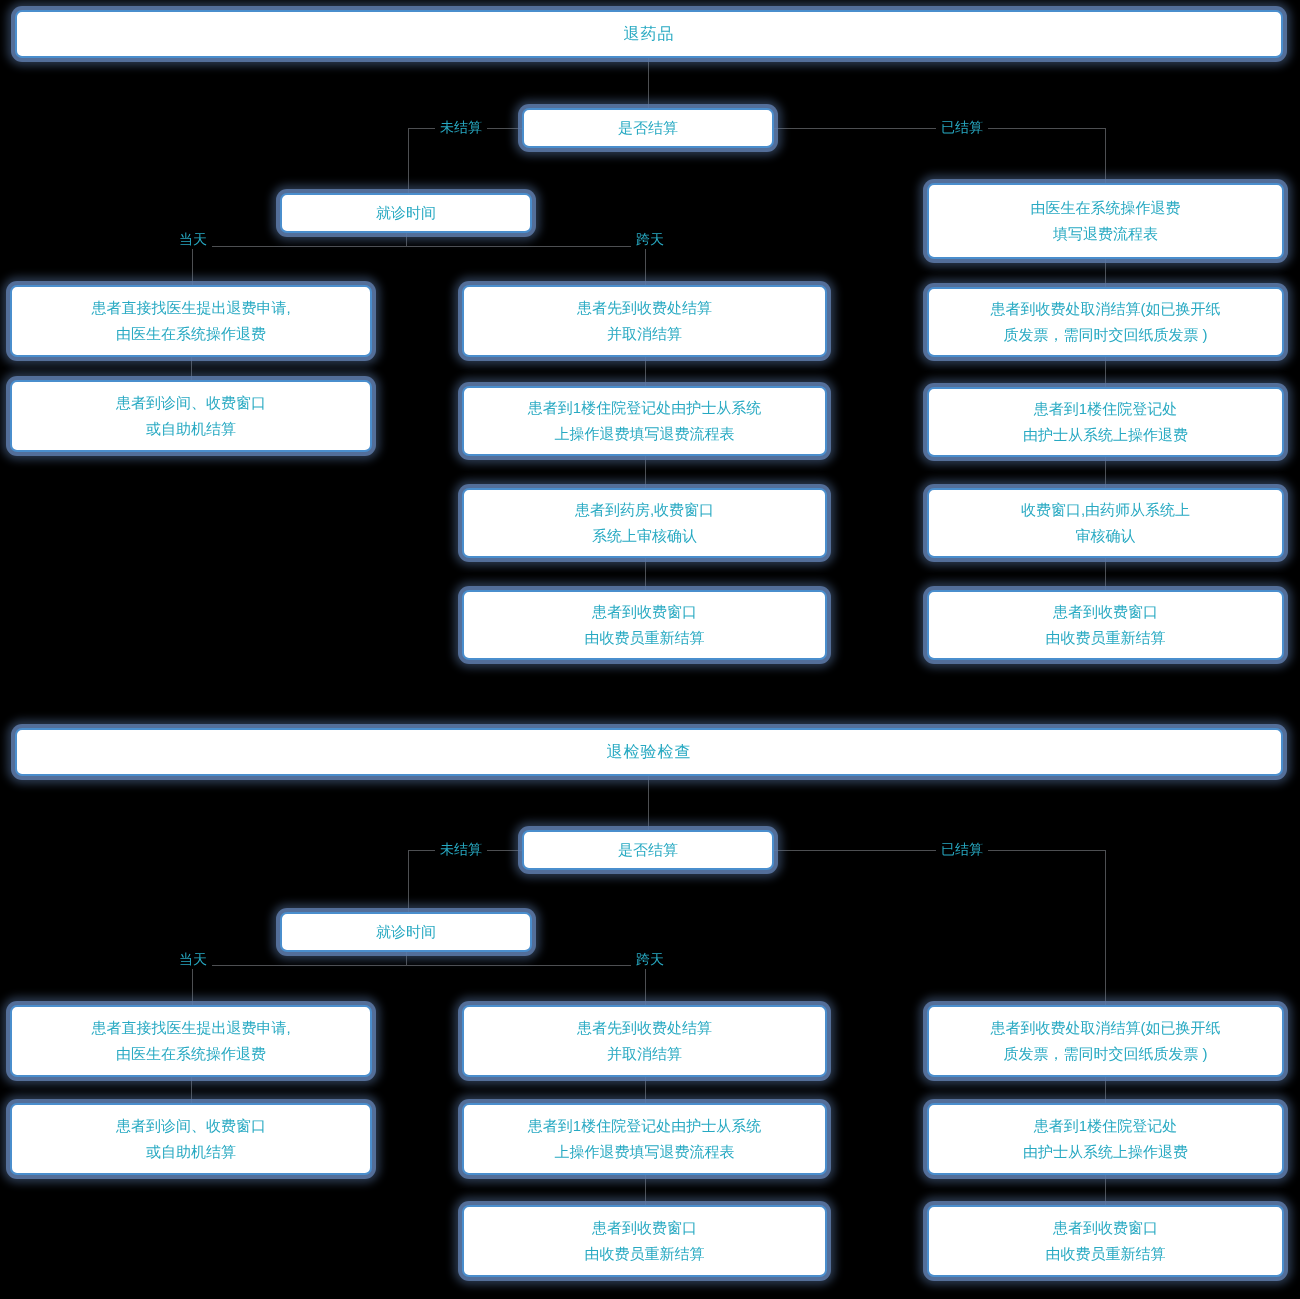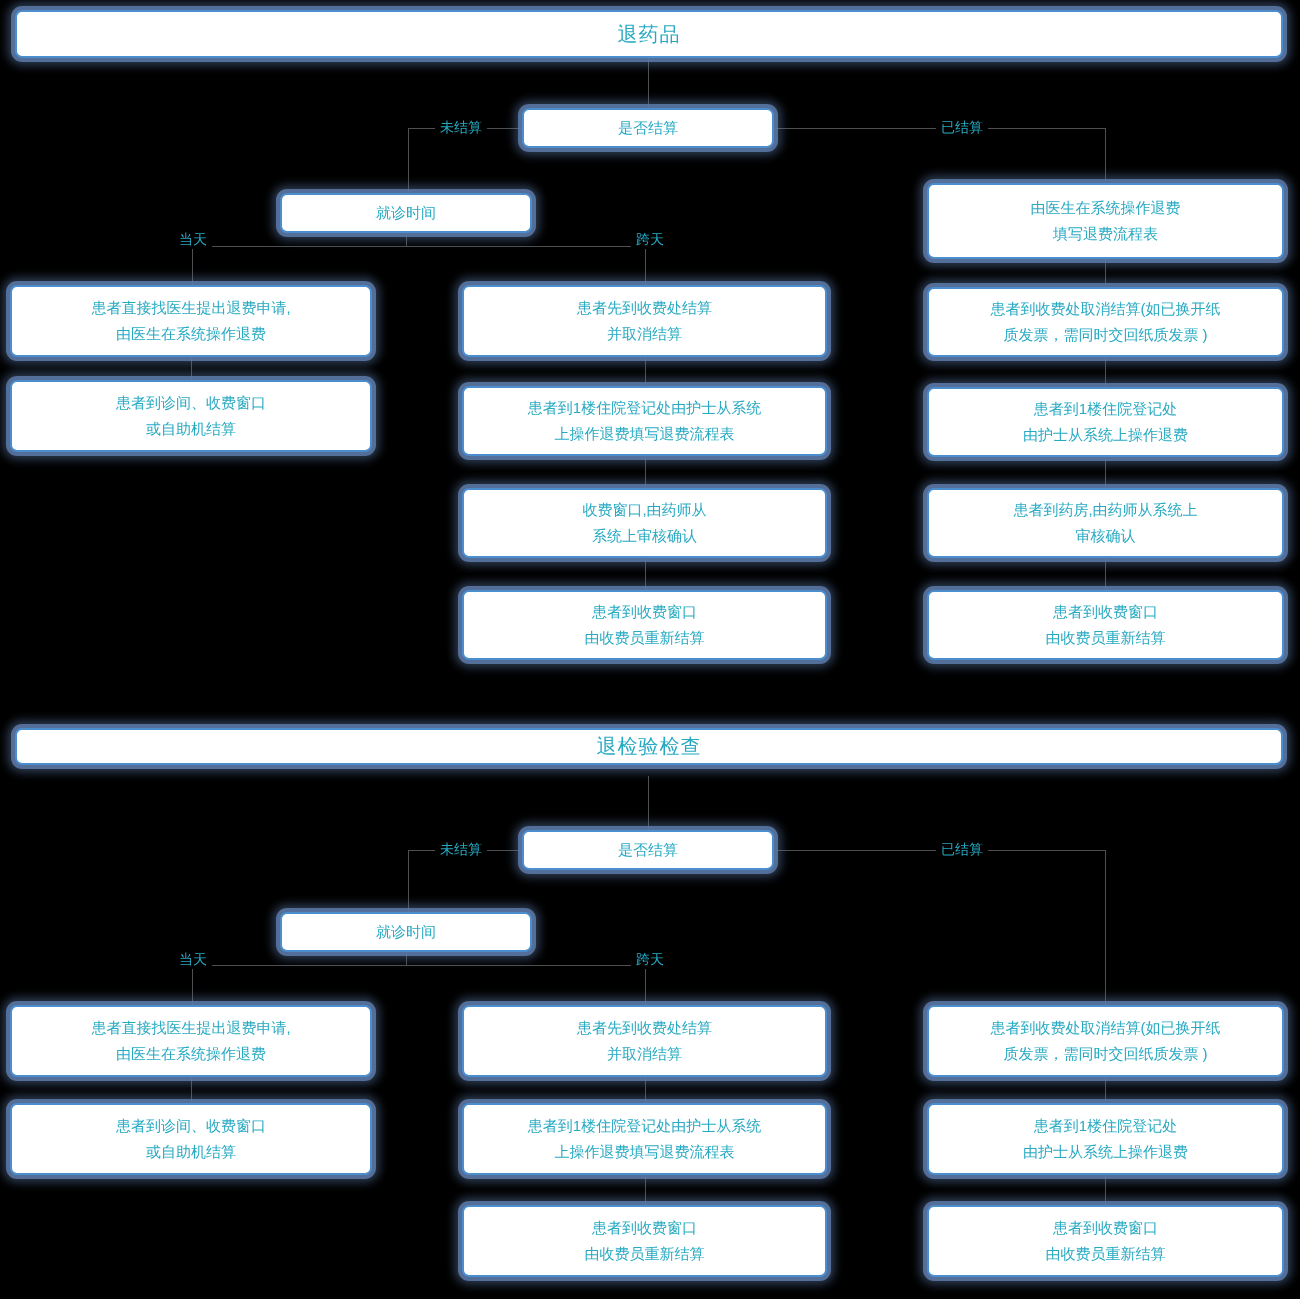--- a/index.html
+++ b/index.html
@@ -21,21 +21,21 @@
     font-size: 15px;
     line-height: 1.75;
     display: flex;
     align-items: center;
     justify-content: center;
     text-align: center;
     white-space: pre-line;
     box-shadow: 0 0 0 4px rgba(92,121,168,0.85), 0 0 9px 8px rgba(92,121,168,0.45);
     z-index: 2;
   }
-  .box.root { font-size: 20px; letter-spacing: 1px; }
+  .box.root { font-size: 16px; letter-spacing: 1px; }
   .line {
     position: absolute;
     background: #4d4f52;
     z-index: 1;
   }
   .line.h { height: 1px; }
   .line.v { width: 1px; }
   .lbl {
     position: absolute;
     transform: translate(-50%, -50%);
@@ -83,32 +83,32 @@
 
     <div class="box" style="left:10px;top:285px;width:362px;height:72px">患者直接找医生提出退费申请,
 由医生在系统操作退费</div>
     <div class="box" style="left:10px;top:380px;width:362px;height:72px">患者到诊间、收费窗口
 或自助机结算</div>
 
     <div class="box" style="left:462px;top:285px;width:365px;height:72px">患者先到收费处结算
 并取消结算</div>
     <div class="box" style="left:462px;top:386px;width:365px;height:70px">患者到1楼住院登记处由护士从系统
 上操作退费填写退费流程表</div>
-    <div class="box" style="left:462px;top:488px;width:365px;height:70px">收费窗口,由药师从
+    <div class="box" style="left:462px;top:488px;width:365px;height:70px">患者到药房,收费窗口
 系统上审核确认</div>
     <div class="box" style="left:462px;top:590px;width:365px;height:70px">患者到收费窗口
 由收费员重新结算</div>
 
     <div class="box" style="left:927px;top:183px;width:357px;height:76px">由医生在系统操作退费
 填写退费流程表</div>
     <div class="box" style="left:927px;top:287px;width:357px;height:70px">患者到收费处取消结算(如已换开纸
 质发票，需同时交回纸质发票 )</div>
     <div class="box" style="left:927px;top:387px;width:357px;height:70px">患者到1楼住院登记处
 由护士从系统上操作退费</div>
-    <div class="box" style="left:927px;top:488px;width:357px;height:70px">患者到药房,由药师从系统上
+    <div class="box" style="left:927px;top:488px;width:357px;height:70px">收费窗口,由药师从系统上
 审核确认</div>
     <div class="box" style="left:927px;top:590px;width:357px;height:70px">患者到收费窗口
 由收费员重新结算</div>
   </div>
 
   <div>
 
     <div class="line v" style="left:648px;top:776px;height:54px"></div>
     <div class="line h" style="left:408px;top:850px;width:114px"></div>
     <div class="line v" style="left:408px;top:850px;height:62px"></div>
@@ -122,21 +122,21 @@
     <div class="line v" style="left:645px;top:1077px;height:26px"></div>
     <div class="line v" style="left:645px;top:1175px;height:30px"></div>
     <div class="line v" style="left:1105px;top:1077px;height:26px"></div>
     <div class="line v" style="left:1105px;top:1175px;height:30px"></div>
 
     <div class="lbl" style="left:461px;top:850px">未结算</div>
     <div class="lbl" style="left:962px;top:850px">已结算</div>
     <div class="lbl" style="left:193px;top:960px">当天</div>
     <div class="lbl" style="left:650px;top:960px">跨天</div>
 
-    <div class="box root" style="left:15px;top:728px;width:1268px;height:37px">退检验检查</div>
+    <div class="box root" style="left:15px;top:728px;width:1268px;height:48px">退检验检查</div>
     <div class="box" style="left:522px;top:830px;width:252px;height:40px">是否结算</div>
     <div class="box" style="left:280px;top:912px;width:252px;height:40px">就诊时间</div>
 
     <div class="box" style="left:10px;top:1005px;width:362px;height:72px">患者直接找医生提出退费申请,
 由医生在系统操作退费</div>
     <div class="box" style="left:10px;top:1103px;width:362px;height:72px">患者到诊间、收费窗口
 或自助机结算</div>
 
     <div class="box" style="left:462px;top:1005px;width:365px;height:72px">患者先到收费处结算
 并取消结算</div>

